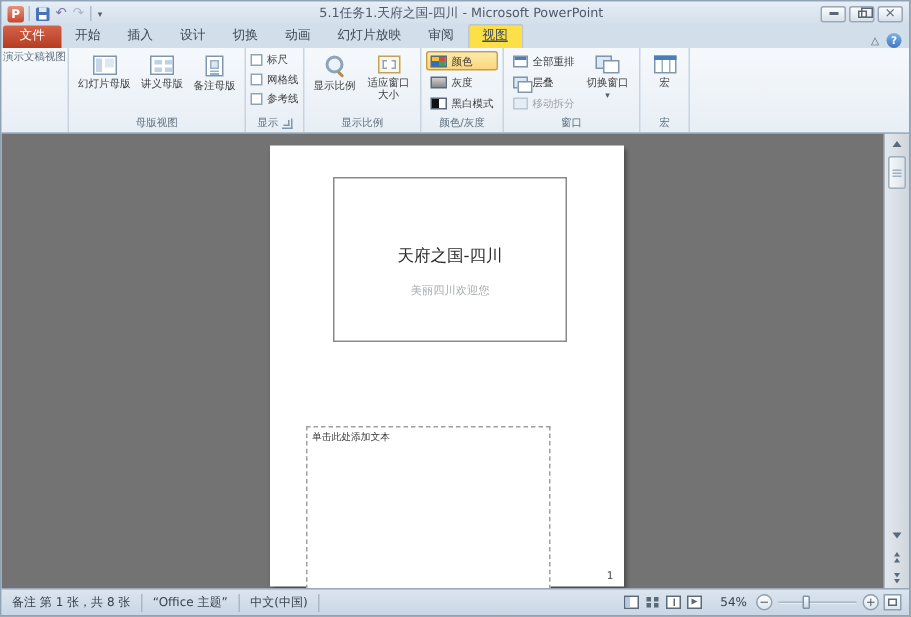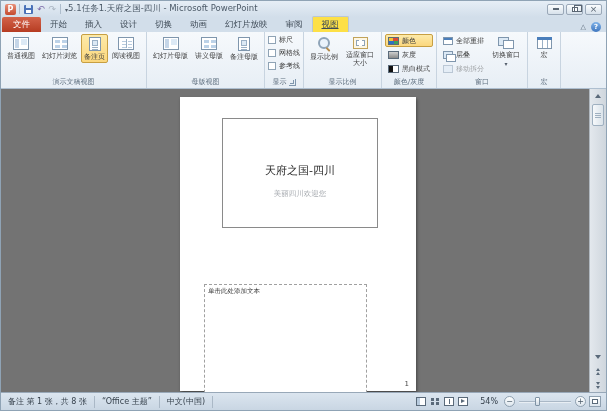--- a/index.html
+++ b/index.html
@@ -13,21 +13,21 @@
     background:linear-gradient(#e8927c,#c4492e); color:#fff; font-size:8px; font-weight:bold;
     display:flex; align-items:center; justify-content:center; }
   .qat { display:flex; align-items:center; gap:4px; }
   .qat-sep { width:1px; height:10px; background:#aebdcc; }
   .qat-save { width:9px; height:9px; background:#4a72b8; border-radius:1px; position:relative; }
   .qat-save::before { content:""; position:absolute; left:2px; top:0; right:2px; height:3px; background:#dce9f5; }
   .qat-save::after  { content:""; position:absolute; left:2px; bottom:1px; right:2px; height:3px; background:#fff; }
   .qat-glyph { font-size:9px; line-height:9px; color:#7c6aa8; }
   .qat-glyph.dis { color:#a9b4c0; }
   .qat-dd { font-size:6px; color:#55606c; }
-  .win-title { flex:1; text-align:left; font-size:8.5px; color:#4c5a68; white-space:nowrap; overflow:hidden; }
+  .win-title { flex:1; text-align:center; font-size:8.5px; color:#4c5a68; white-space:nowrap; overflow:hidden; }
   .winbtns { display:flex; gap:2px; margin-right:4px; }
   .winbtn { width:17px; height:11px; border:1px solid #9aa8b8; border-radius:2px;
     background:linear-gradient(#fbfdfe,#d7e1eb); display:flex; align-items:center; justify-content:center; }
   .glyph-min { width:6px; height:2px; background:#5a6673; }
   .glyph-restore { width:6px; height:5px; border:1px solid #5a6673; position:relative; background:#fff; }
   .glyph-restore::before { content:""; position:absolute; left:1px; top:-3px; width:6px; height:5px; border:1px solid #5a6673; }
   .glyph-close { font-size:9px; line-height:8px; color:#5a6673; }
 
   
   .tabrow { position:absolute; top:16px; left:0; right:0; height:15px; background:#d2deea; display:flex; align-items:flex-end; }
@@ -199,38 +199,20 @@
     <div class="tab active">视图</div>
     <div class="tabrow-right">
       <span class="collapse-ic">△</span>
       <span class="help-ic">?</span>
     </div>
   </div>
 
   <div class="ribbon">
 
     <div class="rgroup">
-      <div class="rbody">
-        <div class="lbtn">
-          <span class="ic ic-lg ic-normal"></span>
-          <span class="lbl">普通视图</span>
-        </div>
-        <div class="lbtn">
-          <span class="ic ic-lg ic-sorter"></span>
-          <span class="lbl">幻灯片浏览</span>
-        </div>
-        <div class="lbtn active">
-          <span class="ic ic-notes"></span>
-          <span class="lbl">备注页</span>
-        </div>
-        <div class="lbtn">
-          <span class="ic ic-lg ic-reading"></span>
-          <span class="lbl">阅读视图</span>
-        </div>
-      </div>
       <div class="glabel">演示文稿视图</div>
     </div>
 
     <div class="rgroup">
       <div class="rbody">
         <div class="lbtn">
           <span class="ic ic-lg ic-normal"></span>
           <span class="lbl">幻灯片母版</span>
         </div>
         <div class="lbtn">

